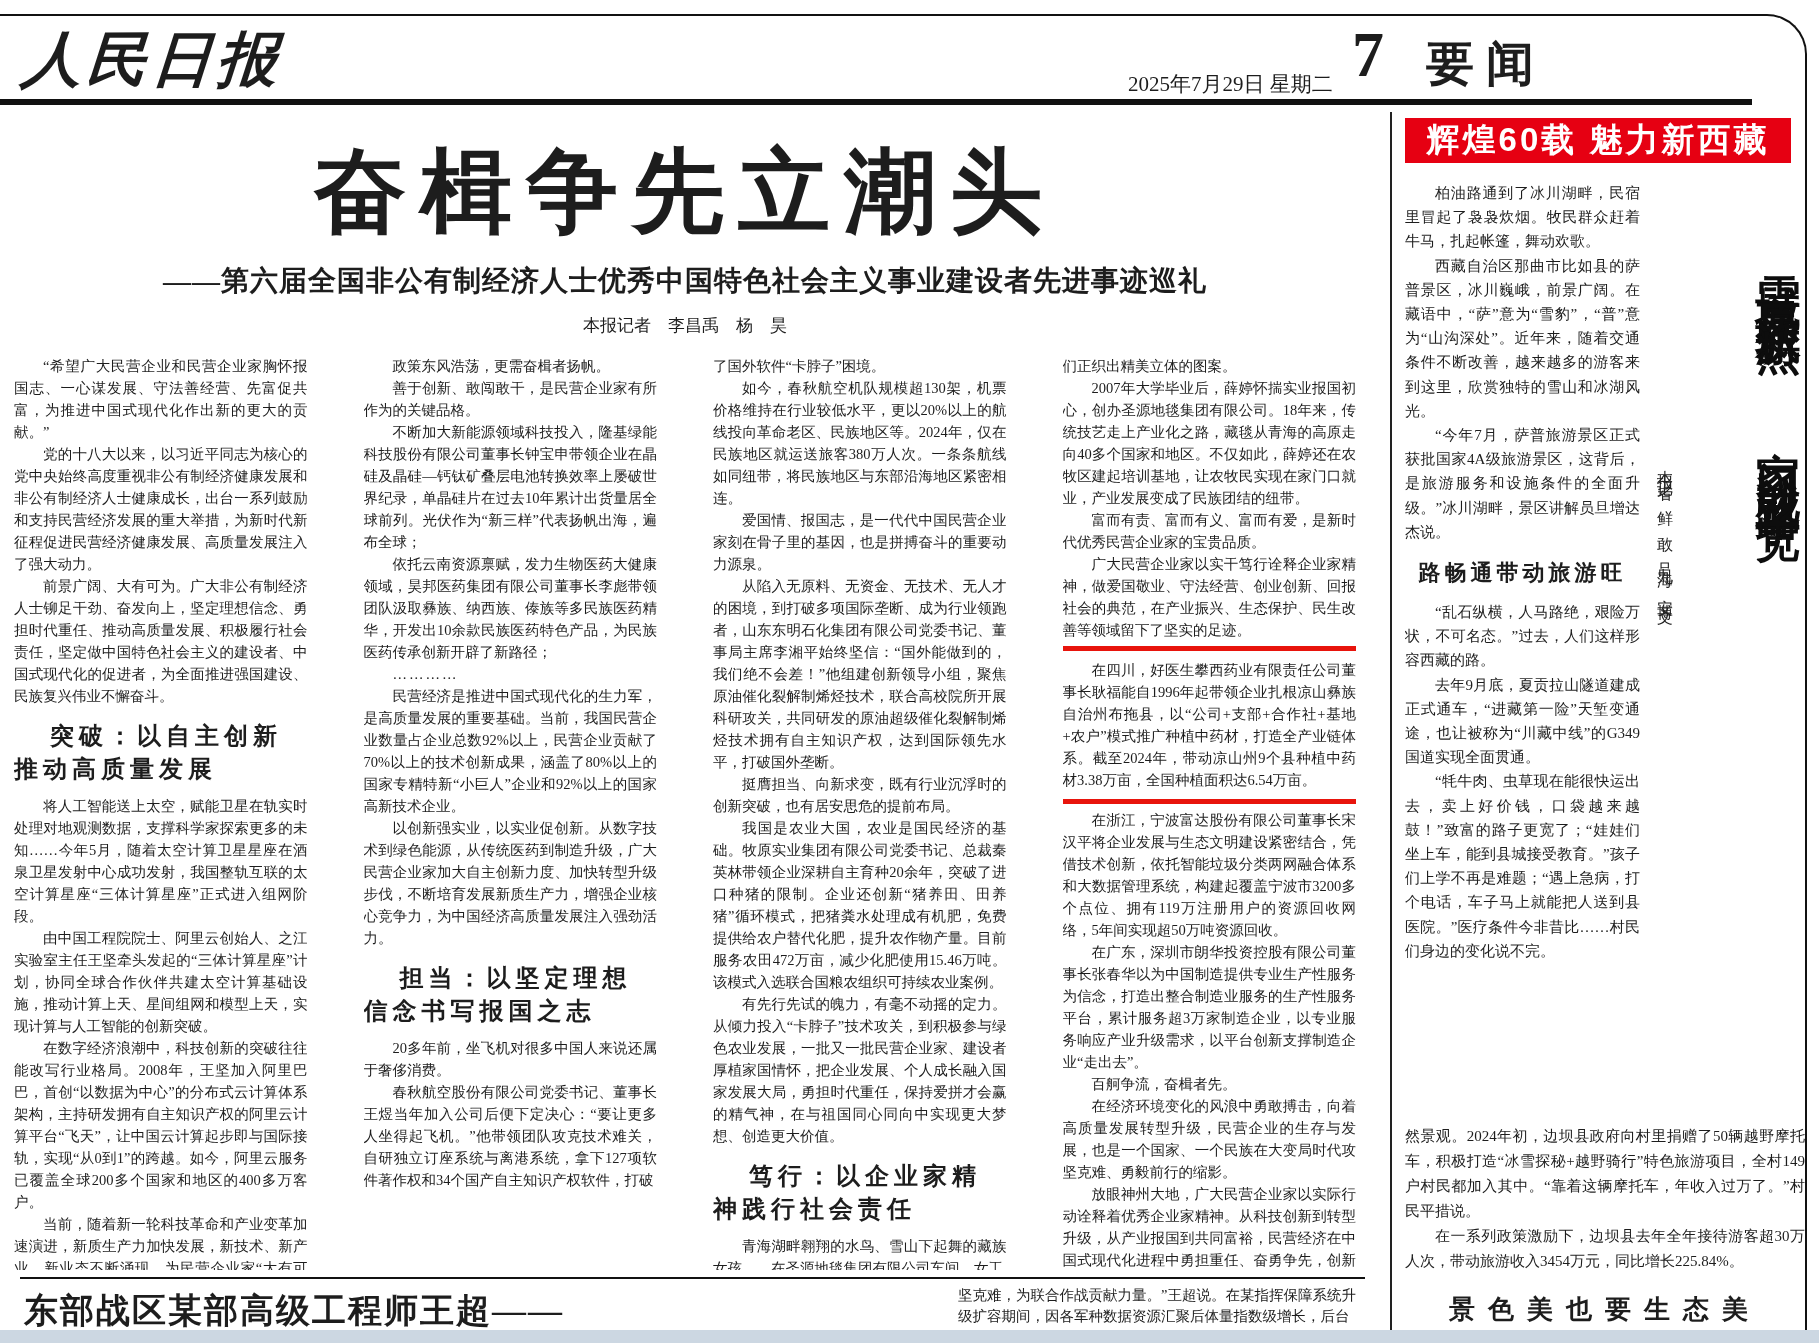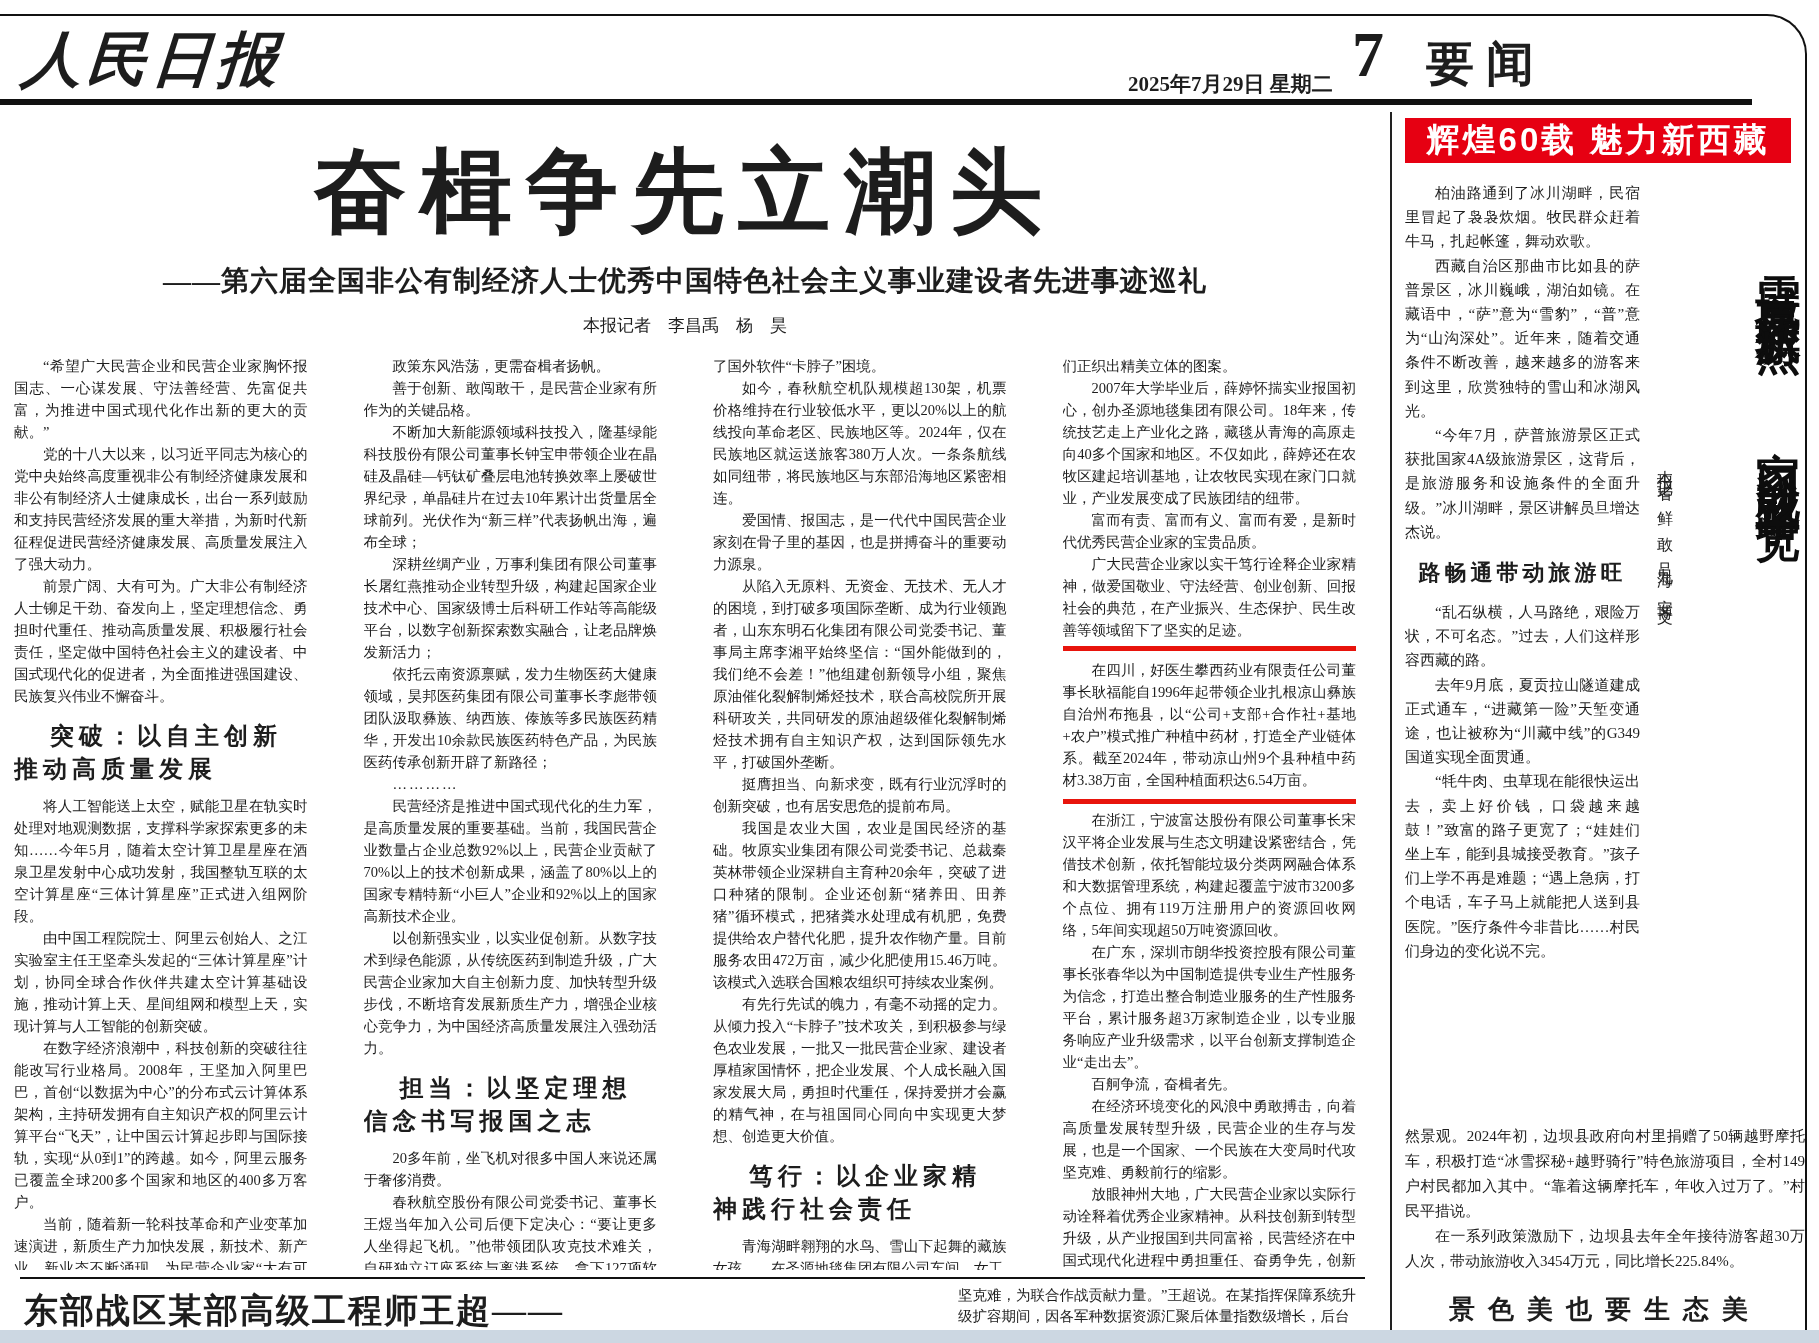--- a/index.html
+++ b/index.html
@@ -12,21 +12,21 @@
     position:absolute; top:14px; left:0; width:1805px; height:1328px;
     border-top:2px solid #111; border-right:2px solid #111;
     border-top-right-radius:40px; pointer-events:none;
   }
   .thick-rule{ position:absolute; top:99px; left:0; width:1752px; height:6px; background:#111; }
   
   .masthead-logo{
     position:absolute; left:22px; top:20px; font-size:60px; font-weight:900; font-style:italic;
     letter-spacing:5px; transform:skewX(-4deg); white-space:nowrap;
   }
-  .masthead-date{ position:absolute; left:1128px; top:70px; font-size:21px; font-weight:700; white-space:nowrap;text-align:right; }
+  .masthead-date{ position:absolute; left:1128px; top:70px; font-size:21px; font-weight:400; white-space:nowrap;text-align:right; }
   .masthead-pagenum{ position:absolute; left:1352px; top:18px; font-size:64px; font-weight:700; }
   .masthead-section{ position:absolute; left:1426px; top:32px; font-size:48px; font-weight:900; letter-spacing:12px; white-space:nowrap; }
   
   .main-article{ position:absolute; left:14px; top:112px; width:1342px; }
   .main-title{
     margin-top:28px; text-align:center; font-size:92px; font-weight:900;
     letter-spacing:14px; line-height:1.15; white-space:nowrap;
   }
   .main-subtitle{ margin-top:16px; text-align:center; font-size:28px; font-weight:700; letter-spacing:1px; white-space:nowrap; }
   .main-byline{ margin-top:14px; text-align:center; font-size:17px; }
@@ -107,21 +107,20 @@
           <div class="blk blk-subhead">突破：以自主创新推动高质量发展</div>
           <div class="blk blk-p">将人工智能送上太空，赋能卫星在轨实时处理对地观测数据，支撑科学家探索更多的未知……今年5月，随着太空计算卫星星座在酒泉卫星发射中心成功发射，我国整轨互联的太空计算星座“三体计算星座”正式进入组网阶段。</div>
           <div class="blk blk-p">由中国工程院院士、阿里云创始人、之江实验室主任王坚牵头发起的“三体计算星座”计划，协同全球合作伙伴共建太空计算基础设施，推动计算上天、星间组网和模型上天，实现计算与人工智能的创新突破。</div>
           <div class="blk blk-p">在数字经济浪潮中，科技创新的突破往往能改写行业格局。2008年，王坚加入阿里巴巴，首创“以数据为中心”的分布式云计算体系架构，主持研发拥有自主知识产权的阿里云计算平台“飞天”，让中国云计算起步即与国际接轨，实现“从0到1”的跨越。如今，阿里云服务已覆盖全球200多个国家和地区的400多万客户。</div>
           <div class="blk blk-p">当前，随着新一轮科技革命和产业变革加速演进，新质生产力加快发展，新技术、新产业、新业态不断涌现，为民营企业家“大有可为”提供了千载难逢的时代机遇。</div>
         </div>
       <div class="col">
           <div class="blk blk-p">政策东风浩荡，更需奋楫者扬帆。</div>
           <div class="blk blk-p">善于创新、敢闯敢干，是民营企业家有所作为的关键品格。</div>
           <div class="blk blk-p">不断加大新能源领域科技投入，隆基绿能科技股份有限公司董事长钟宝申带领企业在晶硅及晶硅—钙钛矿叠层电池转换效率上屡破世界纪录，单晶硅片在过去10年累计出货量居全球前列。光伏作为“新三样”代表扬帆出海，遍布全球；</div>
-          <div class="blk blk-p">深耕丝绸产业，万事利集团有限公司董事长屠红燕推动企业转型升级，构建起国家企业技术中心、国家级博士后科研工作站等高能级平台，以数字创新探索数实融合，让老品牌焕发新活力；</div>
           <div class="blk blk-p">依托云南资源禀赋，发力生物医药大健康领域，昊邦医药集团有限公司董事长李彪带领团队汲取彝族、纳西族、傣族等多民族医药精华，开发出10余款民族医药特色产品，为民族医药传承创新开辟了新路径；</div>
           <div class="blk blk-dots">…………</div>
           <div class="blk blk-p">民营经济是推进中国式现代化的生力军，是高质量发展的重要基础。当前，我国民营企业数量占企业总数92%以上，民营企业贡献了70%以上的技术创新成果，涵盖了80%以上的国家专精特新“小巨人”企业和92%以上的国家高新技术企业。</div>
           <div class="blk blk-p">以创新强实业，以实业促创新。从数字技术到绿色能源，从传统医药到制造升级，广大民营企业家加大自主创新力度、加快转型升级步伐，不断培育发展新质生产力，增强企业核心竞争力，为中国经济高质量发展注入强劲活力。</div>
           <div class="blk blk-subhead">担当：以坚定理想信念书写报国之志</div>
           <div class="blk blk-p">20多年前，坐飞机对很多中国人来说还属于奢侈消费。</div>
           <div class="blk blk-p">春秋航空股份有限公司党委书记、董事长王煜当年加入公司后便下定决心：“要让更多人坐得起飞机。”他带领团队攻克技术难关，自研独立订座系统与离港系统，拿下127项软件著作权和34个国产自主知识产权软件，打破</div>
         </div>
       <div class="col">
           <div class="blk blk-cont">了国外软件“卡脖子”困境。</div>
@@ -149,21 +148,21 @@
     </div>
   </div>
 
   <div class="section-divider"></div>
 
   <div class="tibet">
     <div class="tibet-banner">辉煌60载  魅力新西藏</div>
     <div class="tibet-row">
       <div class="tibet-col">
           <div class="blk blk-p">柏油路通到了冰川湖畔，民宿里冒起了袅袅炊烟。牧民群众赶着牛马，扎起帐篷，舞动欢歌。</div>
-          <div class="blk blk-p">西藏自治区那曲市比如县的萨普景区，冰川巍峨，湖泊如镜。在藏语中，“萨”意为“雪豹”，“普”意为“山沟深处”。近年来，随着交通条件不断改善，越来越多的游客来到这里，欣赏独特的雪山和冰湖风光。</div>
+          <div class="blk blk-p">西藏自治区那曲市比如县的萨普景区，冰川巍峨，前景广阔。在藏语中，“萨”意为“雪豹”，“普”意为“山沟深处”。近年来，随着交通条件不断改善，越来越多的游客来到这里，欣赏独特的雪山和冰湖风光。</div>
           <div class="blk blk-p">“今年7月，萨普旅游景区正式获批国家4A级旅游景区，这背后，是旅游服务和设施条件的全面升级。”冰川湖畔，景区讲解员旦增达杰说。</div>
           <div class="blk blk-subhead">路畅通带动旅游旺</div>
           <div class="blk blk-p">“乱石纵横，人马路绝，艰险万状，不可名态。”过去，人们这样形容西藏的路。</div>
           <div class="blk blk-p">去年9月底，夏贡拉山隧道建成正式通车，“进藏第一险”天堑变通途，也让被称为“川藏中线”的G349国道实现全面贯通。</div>
           <div class="blk blk-p">“牦牛肉、虫草现在能很快运出去，卖上好价钱，口袋越来越鼓！”致富的路子更宽了；“娃娃们坐上车，能到县城接受教育。”孩子们上学不再是难题；“遇上急病，打个电话，车子马上就能把人送到县医院。”医疗条件今非昔比……村民们身边的变化说不完。</div>
         </div>
       <div class="tibet-byline">本报记者　鲜　敢　吕九海　安博文</div>
       <div class="tibet-vheadline">
         <span class="seg1">雪域高原旅游热</span>
         <span class="seg2">家门口就业路子宽</span>

